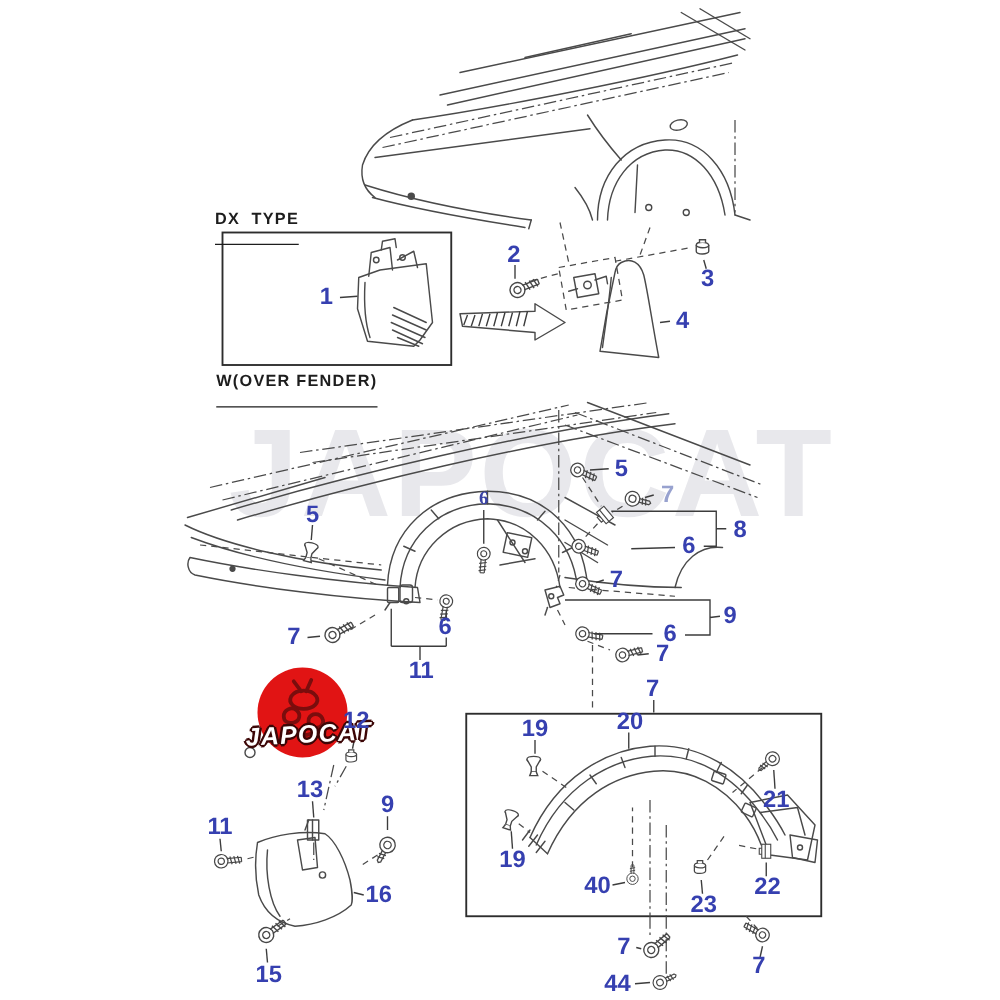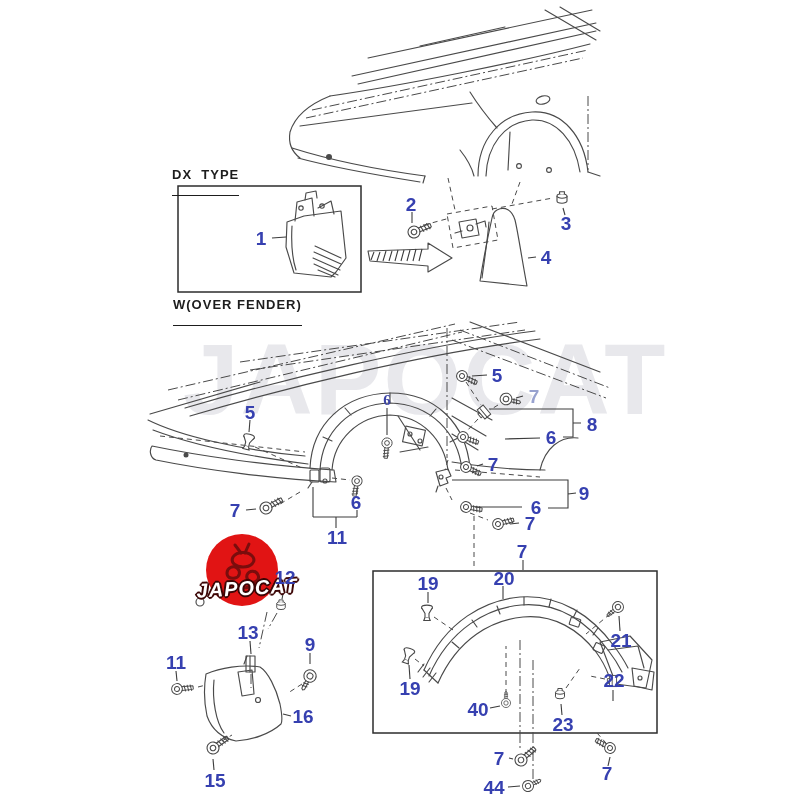--- a/index.html
+++ b/index.html
@@ -330,21 +330,21 @@
   <div class="callout" style="left:522px;top:551px">7</div>
   <div class="callout" style="left:285px;top:577px">12</div>
   <div class="callout" style="left:428px;top:583px">19</div>
   <div class="callout" style="left:504px;top:578px">20</div>
   <div class="callout" style="left:248px;top:632px">13</div>
   <div class="callout" style="left:621px;top:640px">21</div>
   <div class="callout" style="left:310px;top:644px">9</div>
   <div class="callout" style="left:176px;top:662px">11</div>
   <div class="callout" style="left:410px;top:688px">19</div>
   <div class="callout" style="left:478px;top:709px">40</div>
-  <div class="callout" style="left:614px;top:680px">22</div>
+  <div class="callout" style="left:614px;top:710px">22</div>
   <div class="callout" style="left:303px;top:716px">16</div>
   <div class="callout" style="left:563px;top:724px">23</div>
   <div class="callout" style="left:499px;top:758px">7</div>
   <div class="callout" style="left:215px;top:780px">15</div>
   <div class="callout" style="left:607px;top:773px">7</div>
   <div class="callout" style="left:494px;top:787px">44</div>
 
 </div>
 
 </body></html>

